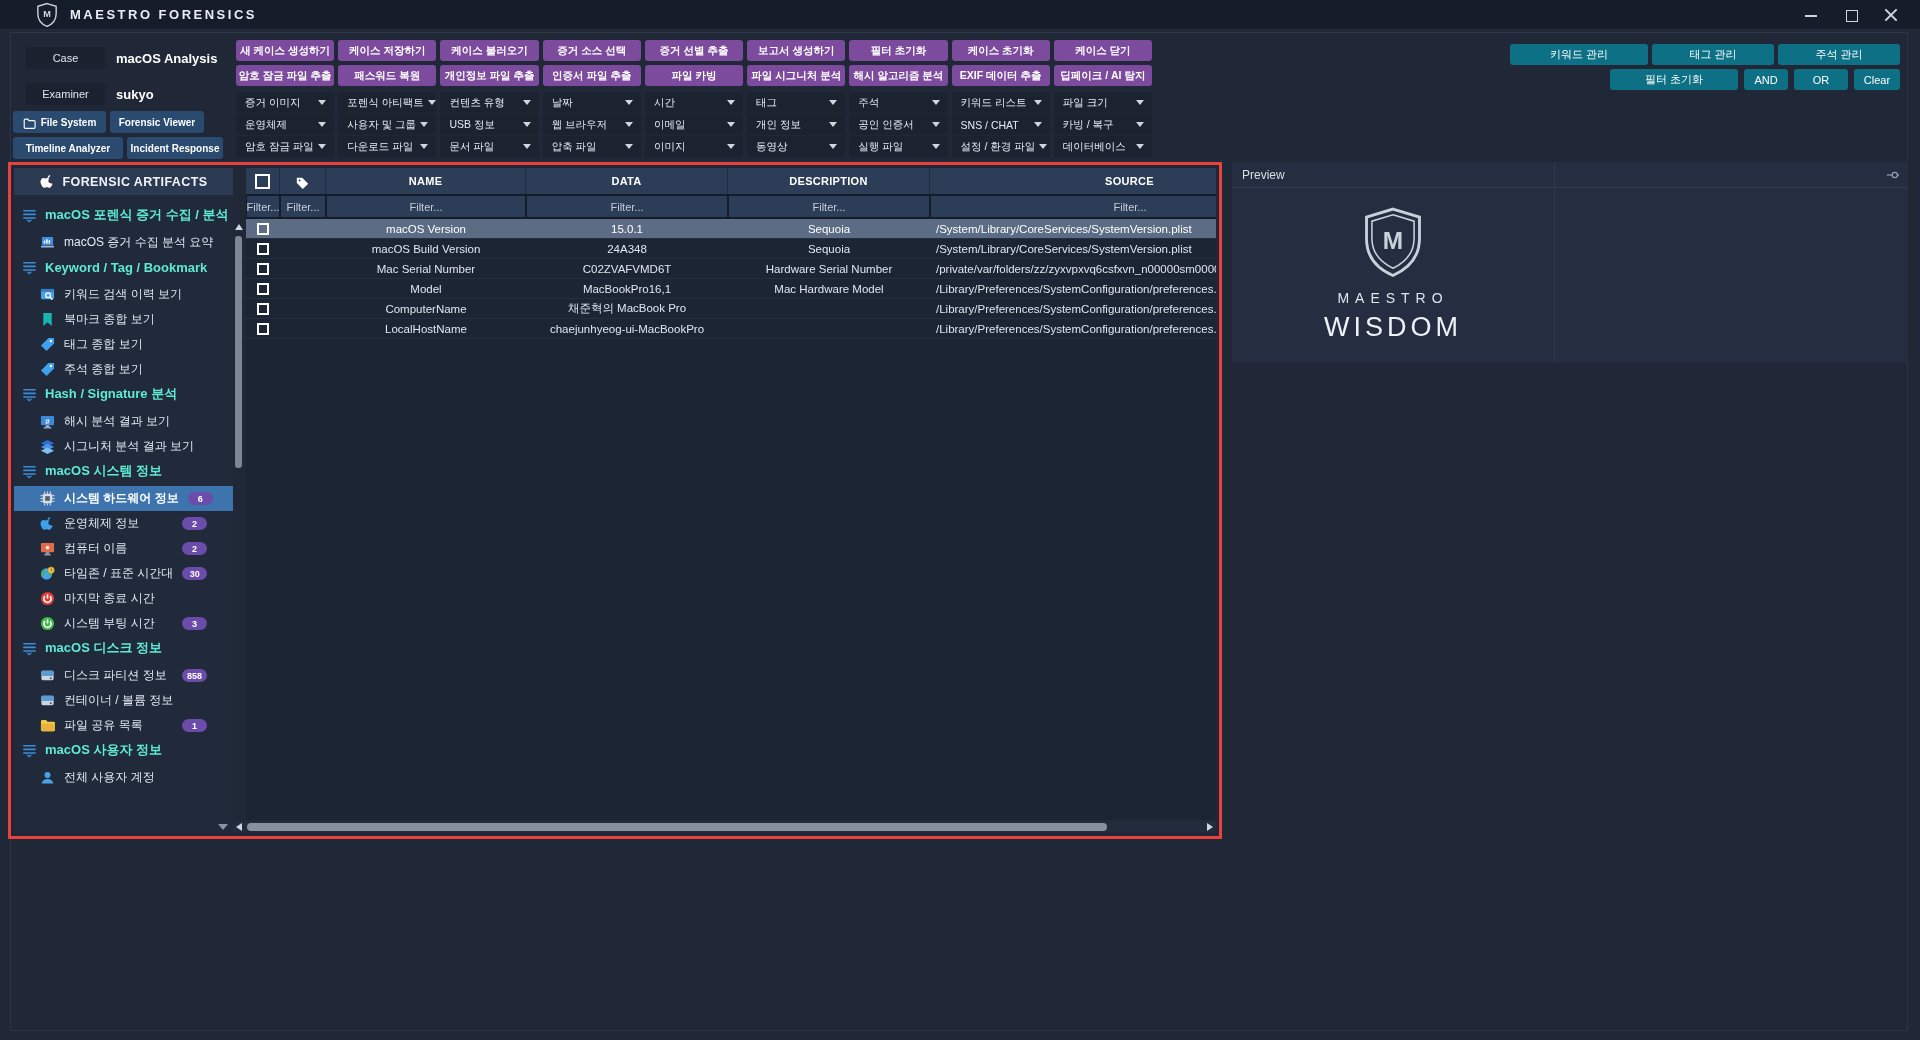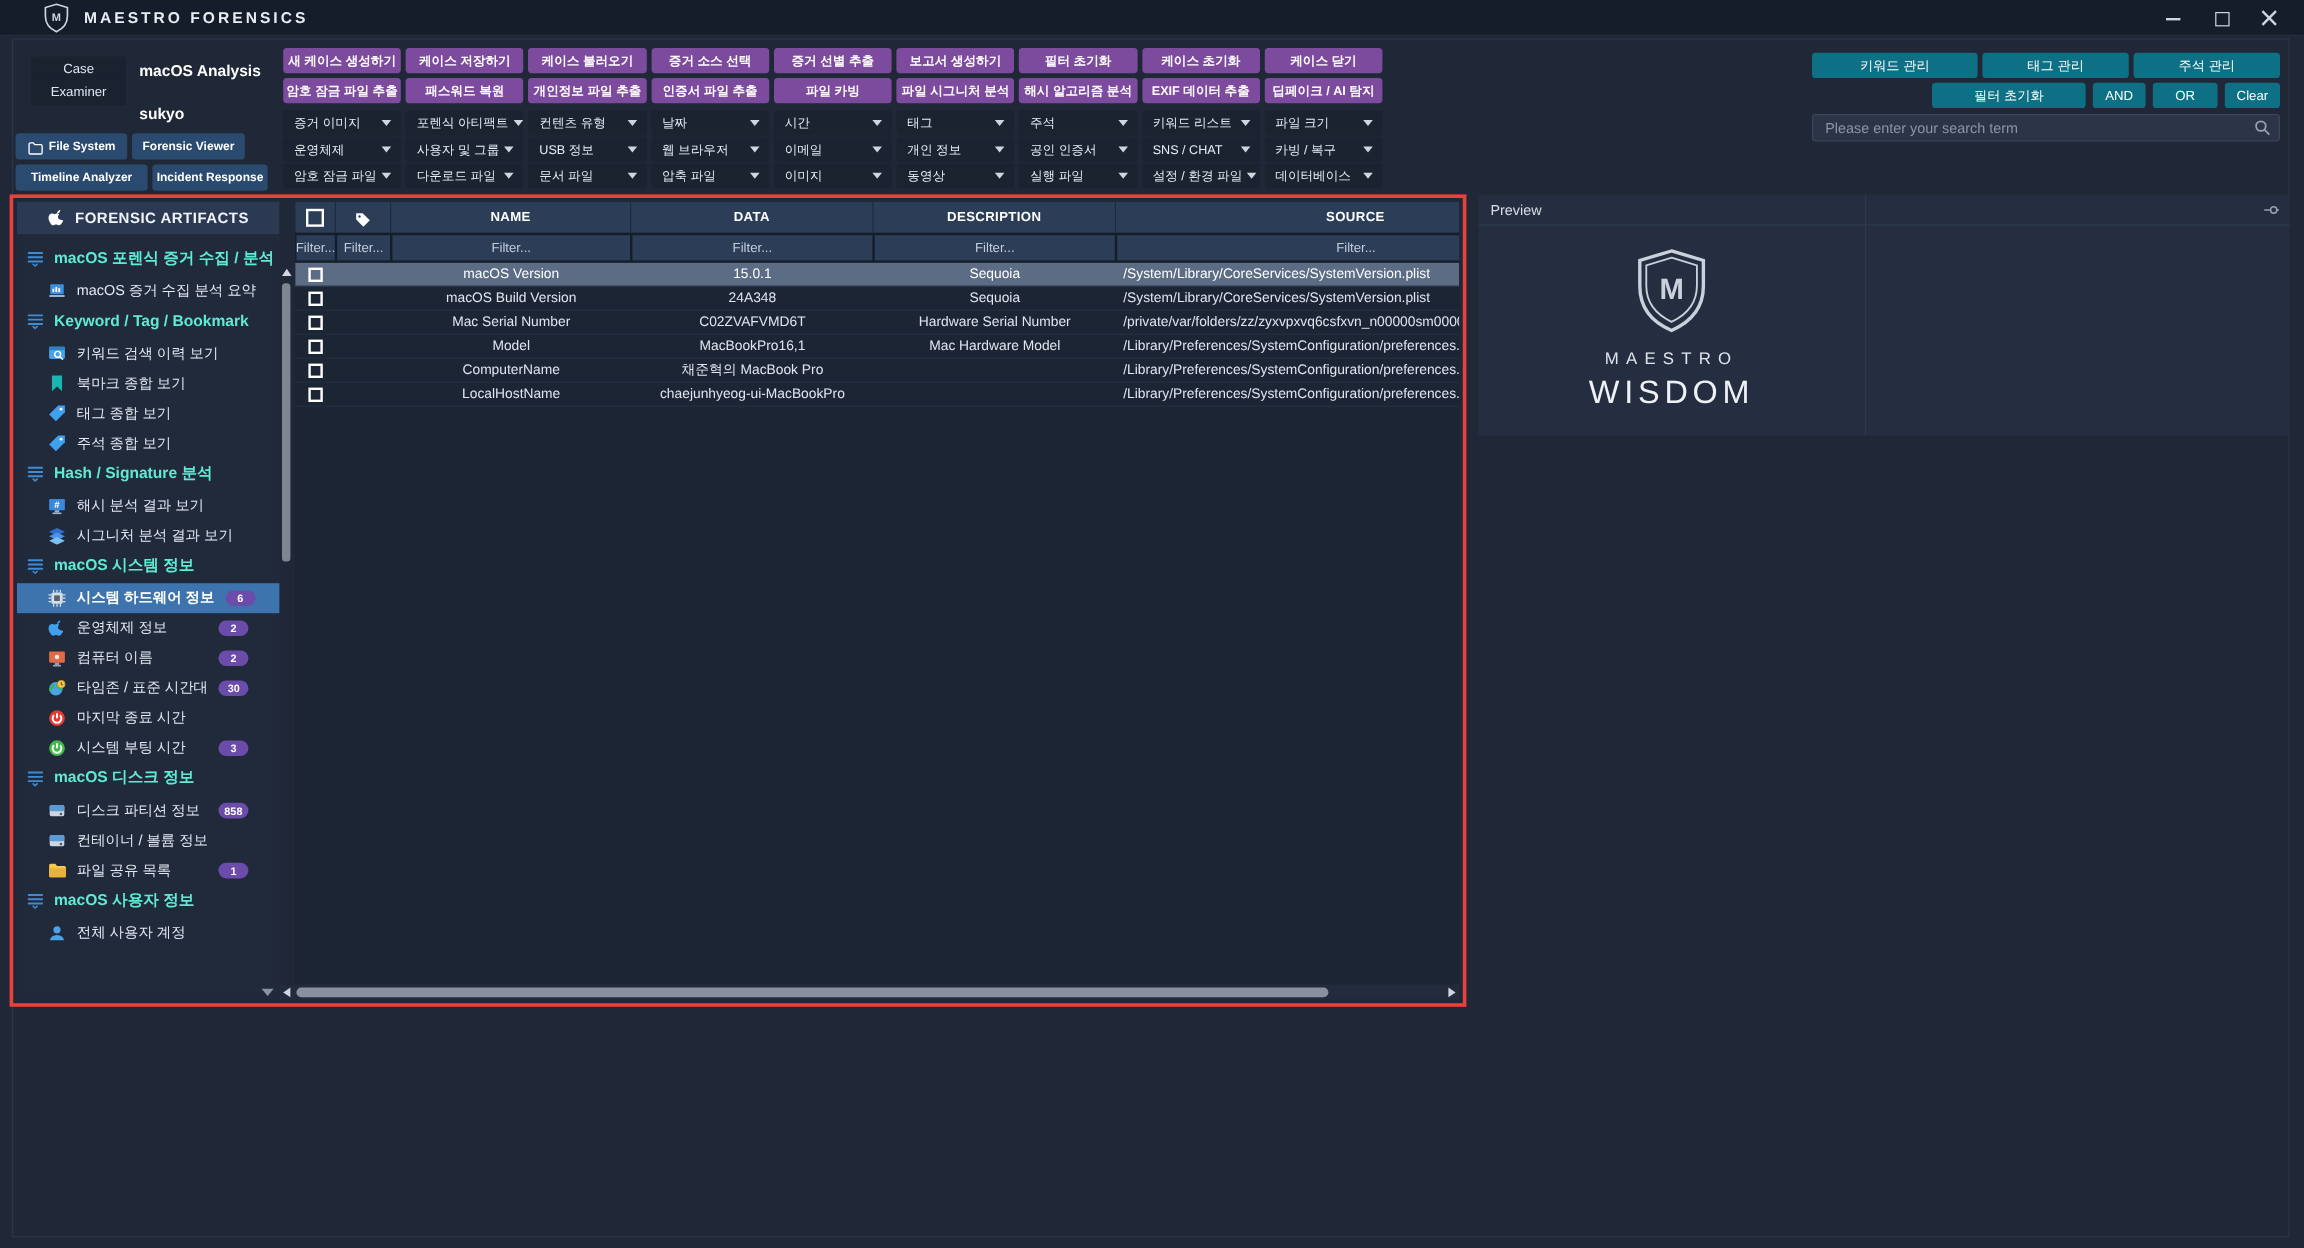--- a/index.html
+++ b/index.html
@@ -141,21 +141,21 @@
     <span class="wc wc-min"></span>
     <span class="wc wc-max"></span>
     <span class="wc wc-close"></span>
   </span>
 </div>
 
 <div class="workspace-outline"></div>
 
 <div class="lbl-box" style="left:26px;top:47px;">Case</div>
 <div class="lbl-val" style="left:116px;top:51px;">macOS Analysis</div>
-<div class="lbl-box" style="left:26px;top:66px;">Examiner</div>
+<div class="lbl-box" style="left:26px;top:83px;">Examiner</div>
 <div class="lbl-val" style="left:116px;top:87px;">sukyo</div>
 
 <button class="nav-btn" style="left:13px;top:111px;width:93px;">
   <span class="ico" style="width:13px;height:13px;">
       <svg viewBox="0 0 16 16" width="13" height="13">
         <path fill="none" stroke="#fff" stroke-width="1.4" d="M1.5 4c0-.8.6-1.4 1.4-1.4h3l1.4 1.8h6.2c.8 0 1.4.6 1.4 1.4v6.8c0 .8-.6 1.4-1.4 1.4H2.9c-.8 0-1.4-.6-1.4-1.4z"></path>
       </svg>
     </span>
   <span>File System</span>
 </button>
@@ -301,29 +301,20 @@
       <button class="t-btn">키워드 관리</button>
       <button class="t-btn">태그 관리</button>
       <button class="t-btn">주석 관리</button>
     </div>
   <div class="filter-row">
     <button class="t-btn fr-wide">필터 초기화</button>
     <button class="t-btn fr-sm">AND</button>
     <button class="t-btn fr-sm2">OR</button>
     <button class="t-btn fr-sm3">Clear</button>
   </div>
-  <div class="search-wrap">
-    <input class="search-input" type="text" placeholder="Please enter your search term" style="">
-    <span class="search-ico">
-      <svg viewBox="0 0 16 16" width="15" height="15">
-          <circle cx="6.5" cy="6.5" r="4.3" fill="none" stroke="#97a2b3" stroke-width="1.6"></circle>
-          <line x1="9.8" y1="9.8" x2="14" y2="14" stroke="#97a2b3" stroke-width="1.6"></line>
-        </svg>
-    </span>
-  </div>
 </div>
 
 <div class="red-frame">
 
   <div class="sidebar">
     <div class="sb-header">
       <span class="ico" style="color:#fff;">
           <svg viewBox="0 0 17 17" width="15" height="15">
             <path fill="currentColor" d="M11.6 1.1c.1 1-.3 1.9-.9 2.6-.6.7-1.5 1.2-2.4 1.1-.1-.9.4-1.8 1-2.4.6-.7 1.6-1.2 2.3-1.3zM14.6 12.1c-.4 1-.6 1.4-1.2 2.3-.8 1.2-1.8 2.6-3.1 2.6-1.2 0-1.5-.8-3-.8s-1.9.8-3 .8c-1.3 0-2.3-1.3-3-2.5C-.8 11.2-1 7.6 1 5.7c1-.9 2.4-1.1 3.5-.5.8.4 1.5.4 2.3 0 1.3-.6 2.8-.5 3.8.6-1.6 1-1.9 3.6-.2 4.9.4.3.8.5 1.7.6z" transform="scale(.92) translate(1 0)"></path>
           </svg>

